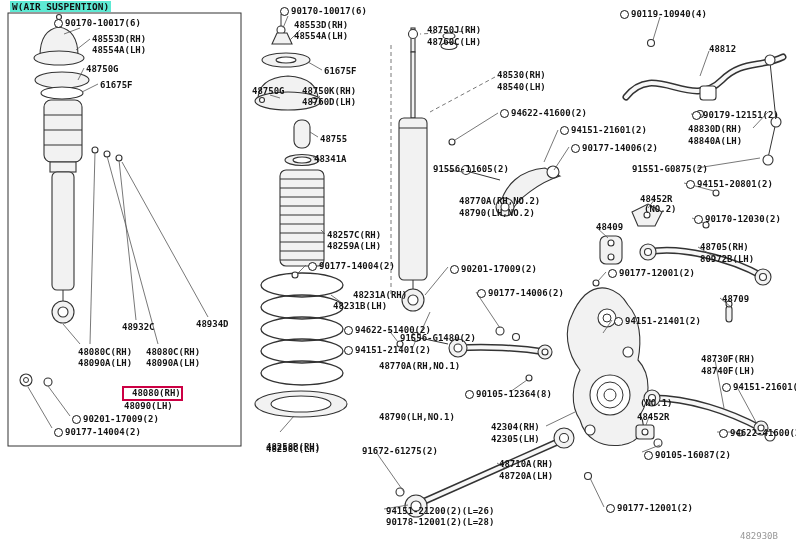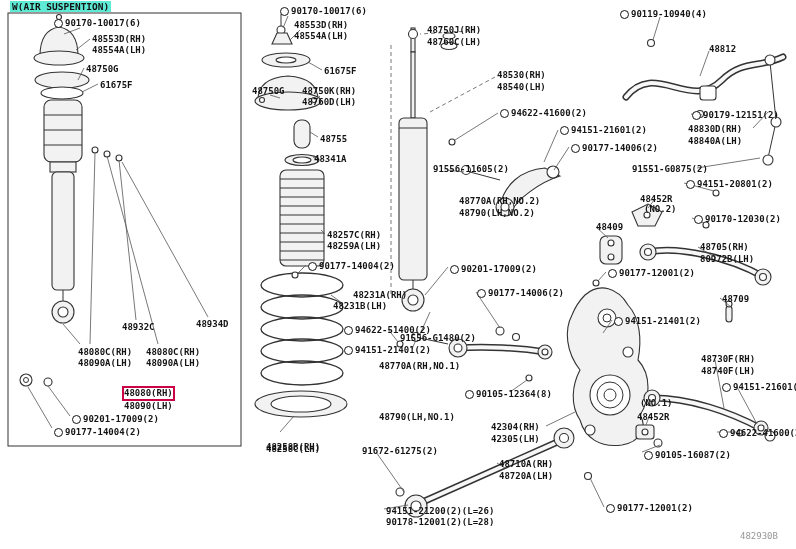--- a/index.html
+++ b/index.html
@@ -11,21 +11,21 @@
   .pw{fill:#fff;stroke:#333;stroke-width:1.1;}
   .sp{fill:none;stroke:#333;stroke-width:1.3;}
   .thk{fill:none;stroke:#333;stroke-width:7;stroke-linecap:round;}
   .thkin{fill:none;stroke:#f7f7f7;stroke-width:4;stroke-linecap:round;}
   .ldr{stroke:#555;stroke-width:.8;fill:none;}
   .dash{stroke-dasharray:4 3;}
   #labels{position:absolute;inset:0;}
   .lbl{position:absolute;font:bold 9px/11px "DejaVu Sans Mono", monospace;color:#141414;
        white-space:nowrap;display:flex;align-items:center;gap:2px;cursor:pointer;}
   .mk{width:7px;height:7px;border:1px solid #141414;border-radius:50%;display:inline-block;flex:none;background:#fff;}
-  .hl{outline:2px solid var(--hl,#cc0044);}
+  .hl{outline:2px solid var(--hl,#cc0044);padding-left:8px;}
   .title{position:absolute;left:10px;top:1px;font:bold 9.5px "DejaVu Sans Mono", monospace;color:#111;background:#5eead4;padding:0 2px;}
   .figcode{position:absolute;left:740px;top:531px;font:9px "DejaVu Sans Mono", monospace;color:#979797;}
 </style>
 </head>
 <body>
 
 <div class="stage">
 
   <svg width="796" height="549" viewBox="0 0 796 549">
 

